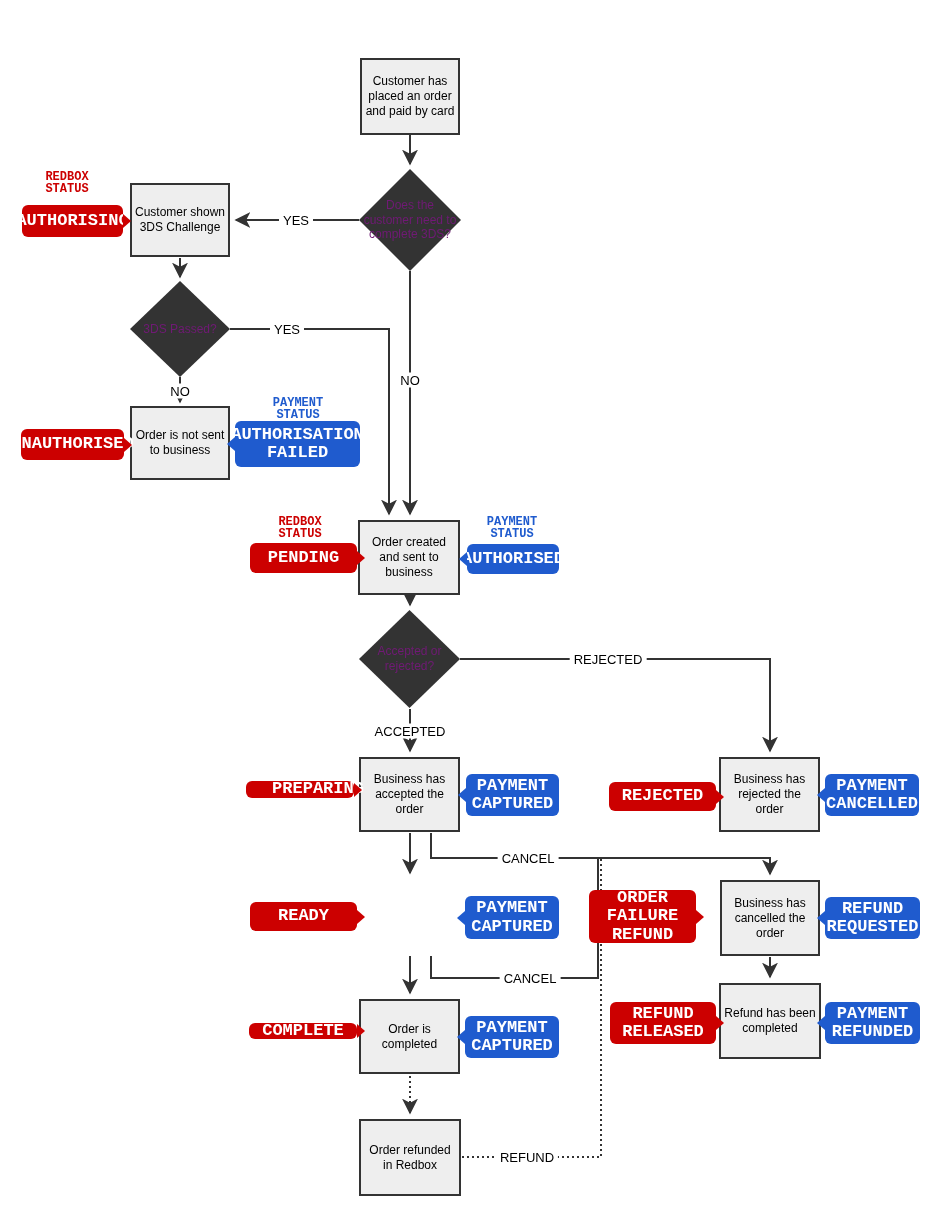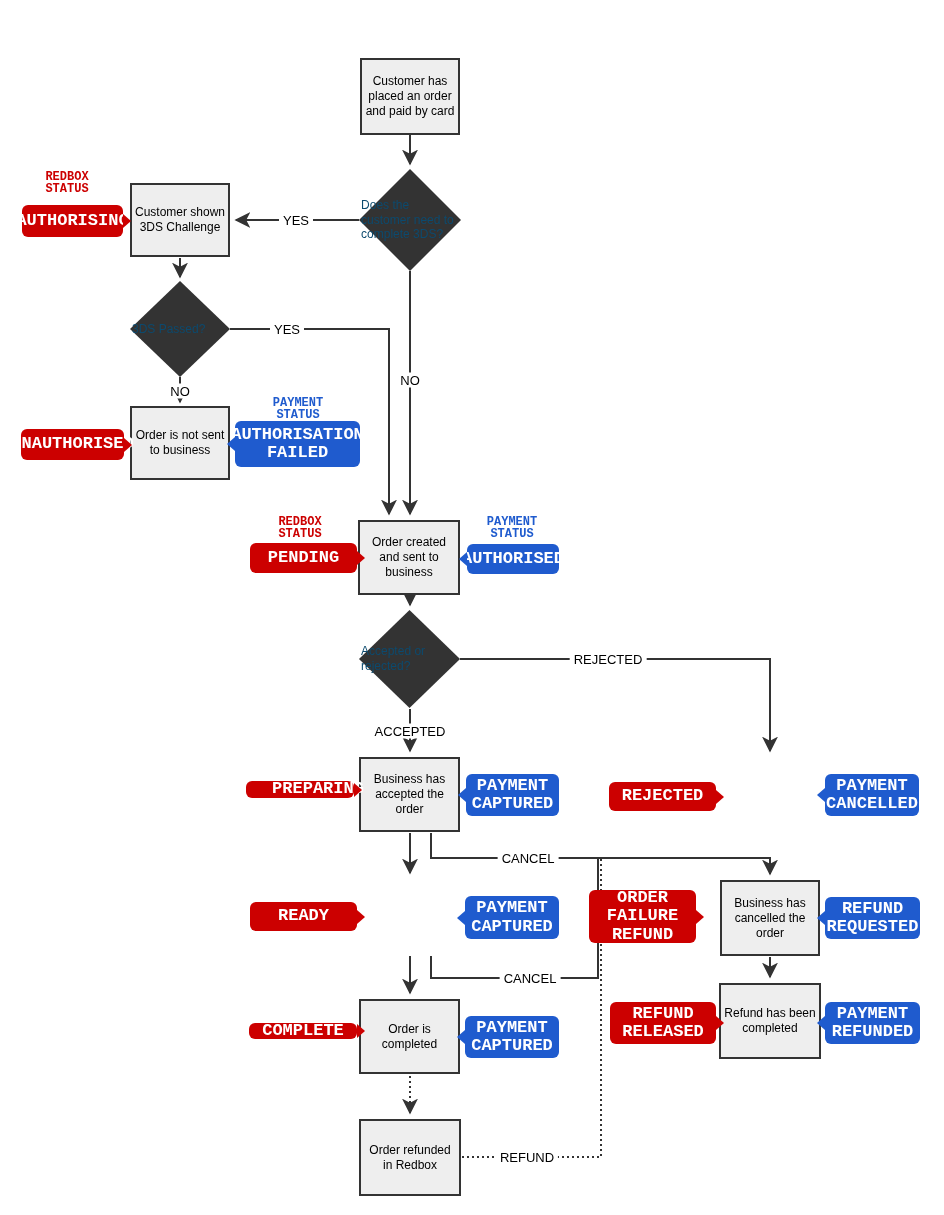--- a/index.html
+++ b/index.html
@@ -6,21 +6,21 @@
   html,body{margin:0;padding:0;background:#ffffff;}
   #canvas{position:relative;width:944px;height:1215px;background:#ffffff;
           font-family:"Liberation Sans",sans-serif;overflow:hidden;}
   svg.connectors{position:absolute;left:0;top:0;width:944px;height:1215px;}
 
   .box{position:absolute;background:var(--boxfill);border:2px solid var(--line);
        display:flex;align-items:center;justify-content:center;text-align:center;
        font-size:12px;line-height:1.25;color:#000;box-sizing:border-box;padding:2px;}
 
   .diamond{position:absolute;display:flex;align-items:center;justify-content:center;
-           text-align:left;color:#0c4a6e;font-size:12px;line-height:1.22;}
+           text-align:center;color:#701a75;font-size:12px;line-height:1.22;}
   .diamond .shape{position:absolute;left:0;top:0;right:0;bottom:0;background:var(--dark);
                   clip-path:polygon(50% 0,100% 50%,50% 100%,0 50%);}
   .diamond .dtext{position:relative;width:96%;}
 
   .badge{position:absolute;border-radius:6px;display:flex;align-items:center;justify-content:center;
          text-align:center;color:#fff;font-family:"Liberation Mono",monospace;font-weight:bold;
          font-size:17px;line-height:1.08;box-sizing:border-box;padding:1px 4px;}
   .badge.red{background:var(--red);}
   .badge.blue{background:var(--blue);}
   .badge.tail-right::after{content:"";position:absolute;left:100%;top:50%;transform:translateY(-50%);
@@ -65,20 +65,21 @@
       <path d="M410 1076 V1113" stroke-dasharray="2 3" marker-end="url(#arw)"></path>
       <path d="M462 1157 H601 V859" stroke-dasharray="2 3"></path>
     </g>
   </svg>
 
   <div class="box" style="left:360px;top:58px;width:100px;height:77px;">Customer has placed an order and paid by card</div>
   <div class="box" style="left:130px;top:183px;width:100px;height:74px;">Customer shown 3DS Challenge</div>
   <div class="box" style="left:358px;top:520px;width:102px;height:75px;">Order created and sent to business</div>
   <div class="box" style="left:130px;top:406px;width:100px;height:74px;">Order is not sent to business</div>
   <div class="box" style="left:359px;top:757px;width:101px;height:75px;">Business has accepted the order</div>
+  <div class="box" style="left:719px;top:757px;width:101px;height:75px;">Business has rejected the order</div>
   <div class="box" style="left:720px;top:880px;width:100px;height:76px;">Business has cancelled the order</div>
   <div class="box" style="left:359px;top:999px;width:101px;height:75px;">Order is completed</div>
   <div class="box" style="left:719px;top:983px;width:102px;height:76px;">Refund has been completed</div>
   <div class="box" style="left:359px;top:1119px;width:102px;height:77px;">Order refunded in Redbox</div>
 
   <div class="diamond" style="left:359px;top:169px;width:102px;height:102px;">
     <span class="shape"></span>
     <span class="dtext">Does the customer need to complete 3DS?</span>
   </div>
   <div class="diamond" style="left:130px;top:281px;width:100px;height:96px;">

